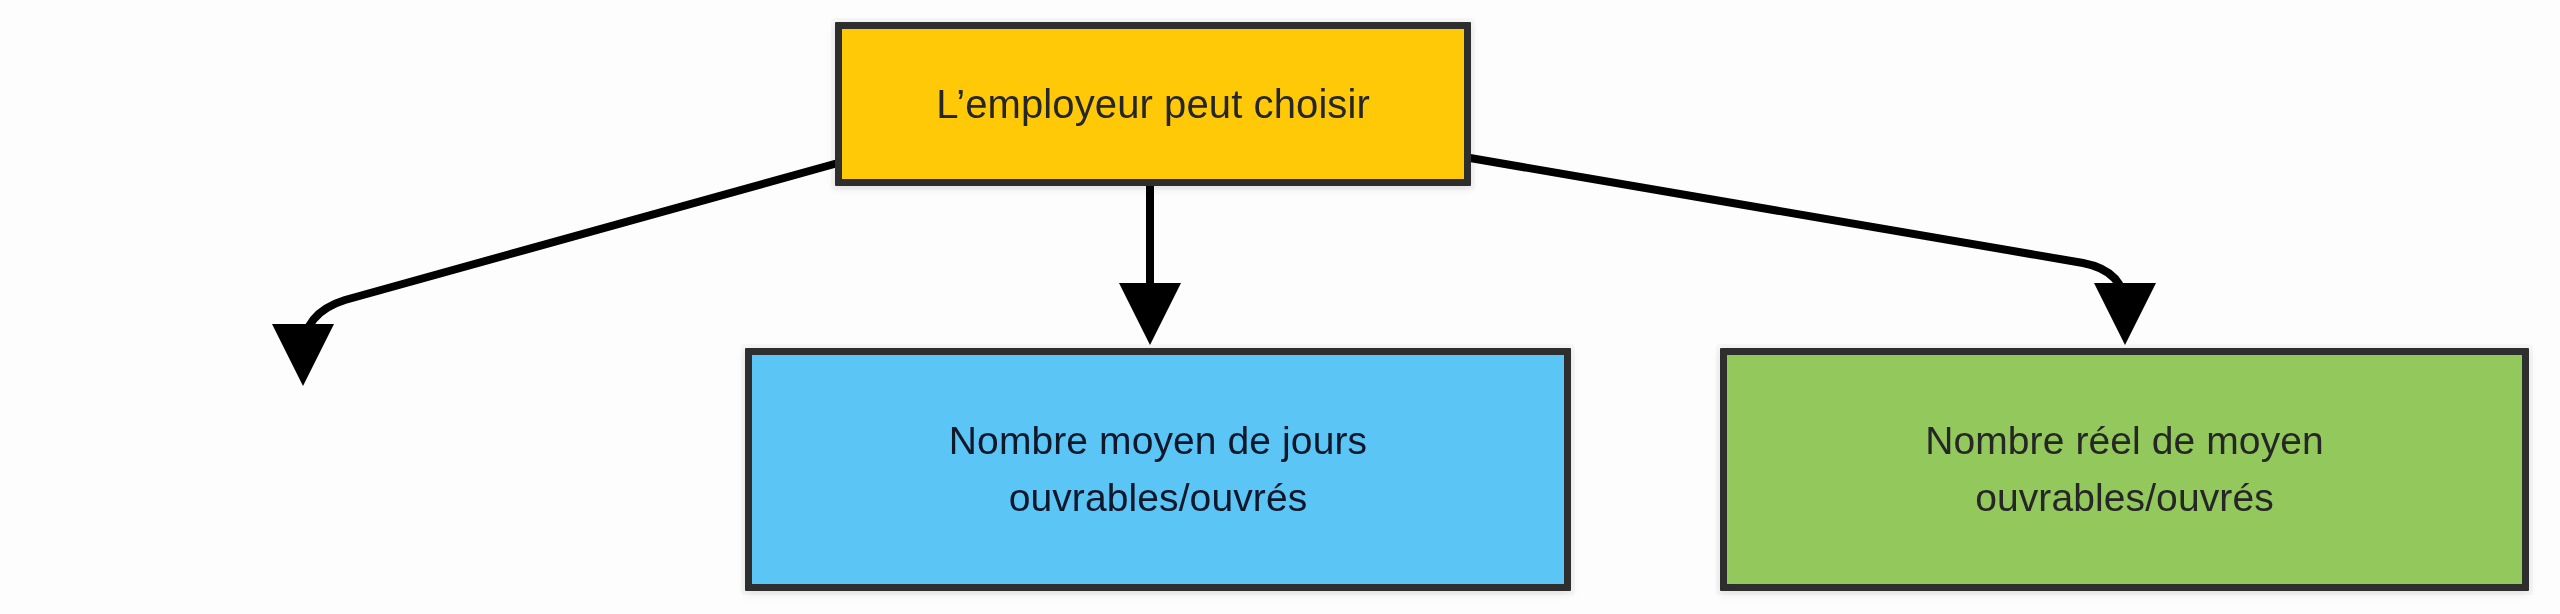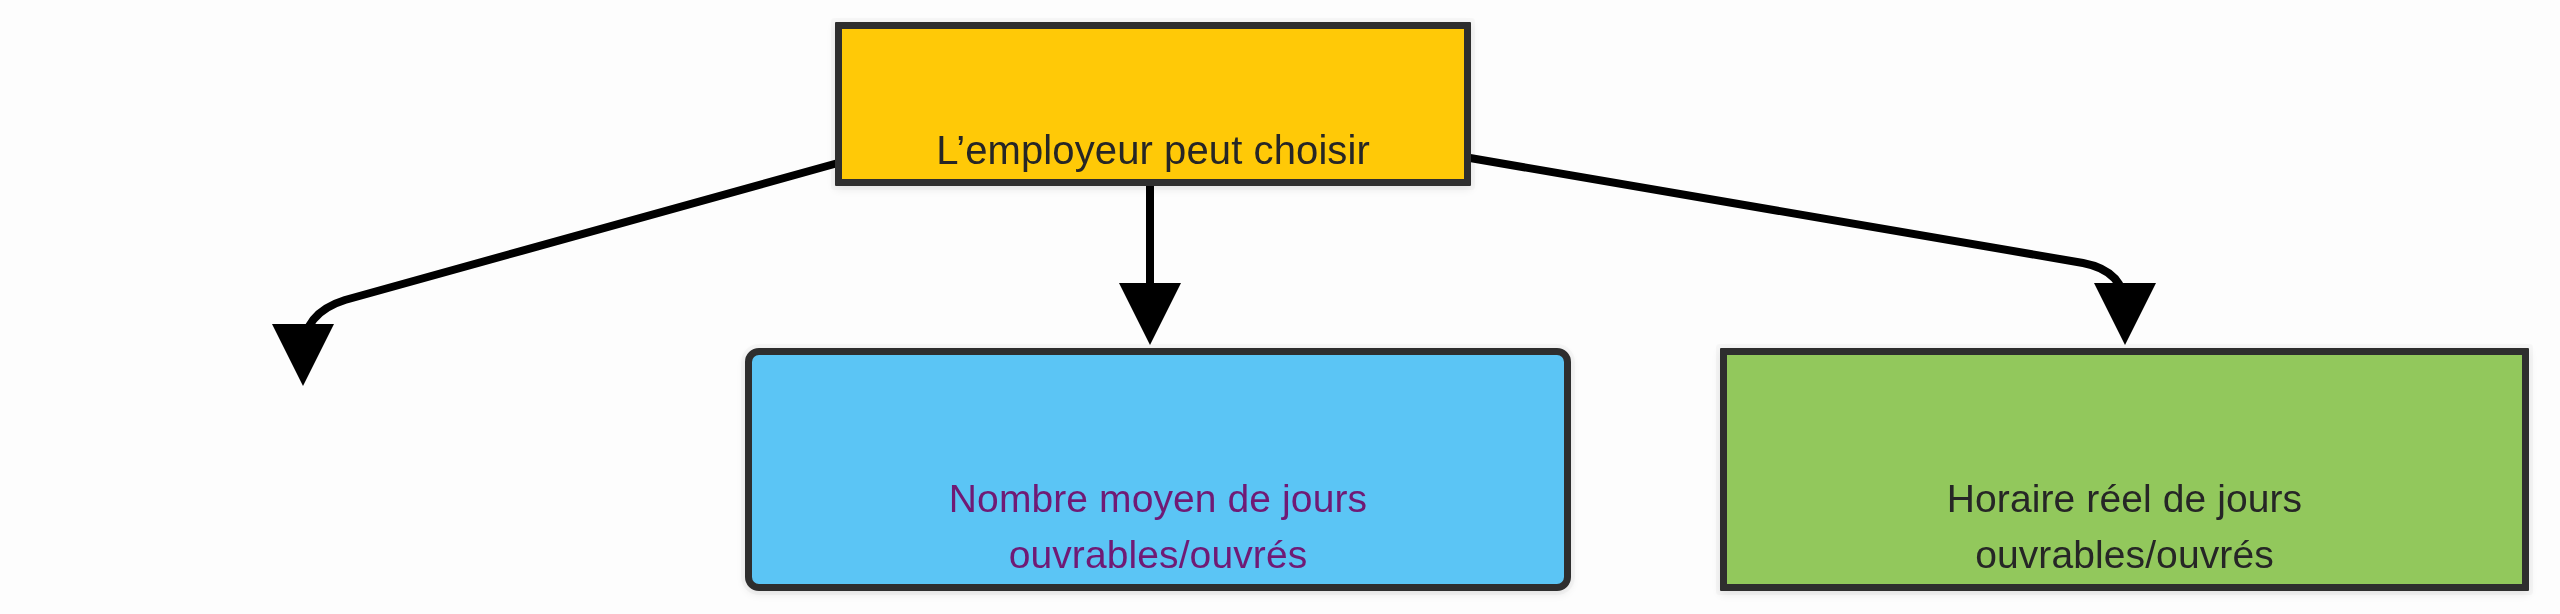--- a/index.html
+++ b/index.html
@@ -26,21 +26,21 @@
     height: 614px;
     pointer-events: none;
   }
   .node {
     position: absolute;
     box-sizing: border-box;
     border-style: solid;
     border-width: 7px;
     border-color: #2e2e2e;
     display: flex;
-    align-items: flex-end;
+    align-items: center;
     justify-content: center;
     text-align: center;
     color: #262626;
     box-shadow: 0 3px 10px rgba(0,0,0,0.09),
                 0 0 0 4px rgba(0,0,0,0.022);
     border-radius: 1px;
   }
   .node-label {
     display: block;
     line-height: 1.45;
@@ -108,23 +108,23 @@
 
     <path d="M 1470 158 L 2083 263 Q 2125 271 2125 308 L 2125 308" fill="none" stroke="#000000" stroke-width="8" stroke-linecap="butt" stroke-linejoin="round"></path>
     <polygon points="2125,345 2094,283 2156,283" fill="#000000"></polygon>
   </svg>
 
   <div class="node" id="node-root" style="background: rgb(255, 201, 7); border-color: rgb(46, 46, 46); color: rgb(38, 38, 38);">
     <span class="node-label">L’employeur peut choisir</span>
   </div>
 
 
-  <div class="node" id="node-option-b" style="background: rgb(91, 197, 245); border-color: rgb(46, 46, 46); color: #701a75; border-radius: 14px;">
+  <div class="node" id="node-option-b" style="background: rgb(91, 197, 245); border-color: rgb(46, 46, 46); color: #0f172a;">
     <span class="node-label">Nombre moyen de jours
 ouvrables/ouvrés</span>
   </div>
 
   <div class="node" id="node-option-c" style="background: rgb(146, 200, 92); border-color: rgb(46, 46, 46); color: rgb(38, 38, 38);">
-    <span class="node-label">Horaire réel de jours
+    <span class="node-label">Nombre réel de moyen
 ouvrables/ouvrés</span>
   </div>
 
 </div>
 
 </body></html>

